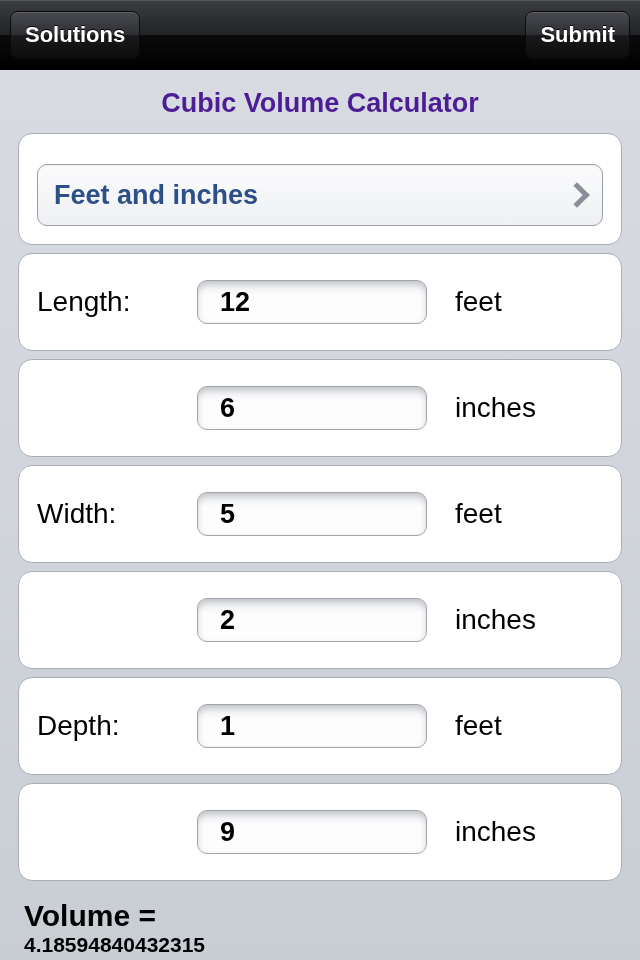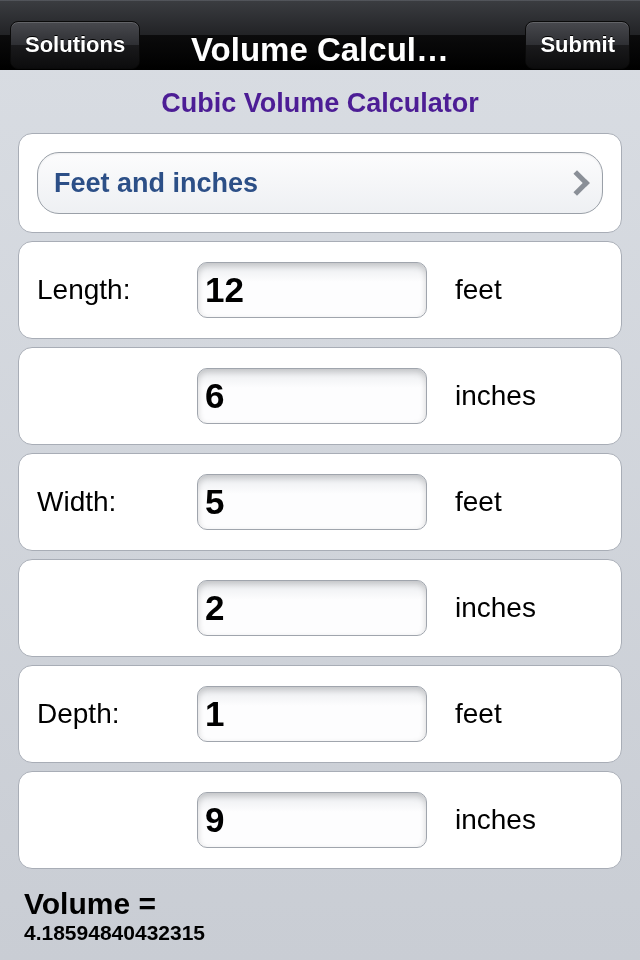--- a/index.html
+++ b/index.html
@@ -6,21 +6,21 @@
     html, body { width: 640px; height: 960px; overflow: hidden; }
     body {
       font-family: "Helvetica Neue", Helvetica, Arial, sans-serif;
       background: linear-gradient(to bottom, #d9dde3, #c9cdd4);
       background-attachment: fixed;
     }
     .navbar {
       height: 70px;
       background: linear-gradient(to bottom, #5f6269 0%, #3a3c40 2%, #222326 50%, #0b0b0c 51%, #000 100%);
       display: flex;
-      align-items: flex-end;
+      align-items: center;
       justify-content: space-between;
       padding: 0 10px;
       border-bottom: 1px solid #000;
       position: relative;
     }
     .nav-title {
       color: #fff;
       font-size: 33px;
       font-weight: bold;
       text-shadow: 0 -1px 0 #000;
@@ -66,49 +66,50 @@
     }
     .row-label {
       width: 160px;
       font-size: 28px;
       color: #000;
     }
     .select-btn {
       flex: 1;
       height: 62px;
       border: 1px solid #9aa0a8;
-      border-radius: 22px;
+      border-radius: 10px;
       background: linear-gradient(to bottom, #fcfcfd, #eef0f3);
       display: flex;
       align-items: center;
       justify-content: space-between;
       padding: 8px 16px;
       cursor: pointer;
       box-shadow: inset 0 1px 2px rgba(0,0,0,0.06);
+      margin-top: 12px;
     }
     .select-text {
       color: #2c4f87;
       font-size: 27px;
       font-weight: bold;
     }
     .chevron {
       width: 18px; height: 18px;
       border-top: 5px solid #8a8f97;
       border-right: 5px solid #8a8f97;
       transform: rotate(45deg);
     }
     .value-input {
       width: 230px;
-      height: 56px;
+      height: 44px;
       border: 1px solid #a0a5ad;
       border-radius: 10px;
       background: linear-gradient(to bottom, #e9ebee, #fdfdfe 35%);
       box-shadow: inset 0 3px 6px rgba(0,0,0,0.18), 0 1px 0 rgba(255,255,255,0.6);
-      padding: 0 7px;
-      font-size: 35px;
+      padding: 0 22px;
+      font-size: 27px;
       font-weight: bold;
       color: #000;
       font-family: inherit;
     }
     .unit {
       font-size: 28px;
       color: #000;
       margin-left: 28px;
     }
     .result {
@@ -119,21 +120,20 @@
       font-weight: bold;
       color: #000;
     }
     .result-value { font-size: 21px; }
   </style>
 </head>
 <body>
 
 <div class="navbar">
   <button class="nav-btn">Solutions</button>
-  <div class="nav-title">Volume Calcul…</div>
   <button class="nav-btn">Submit</button>
 </div>
 
 <div class="content">
   <div class="section-title">Cubic Volume Calculator</div>
 
   <div class="card">
     <div class="select-btn">
       <span class="select-text">Feet and inches</span>
       <span class="chevron"></span>

